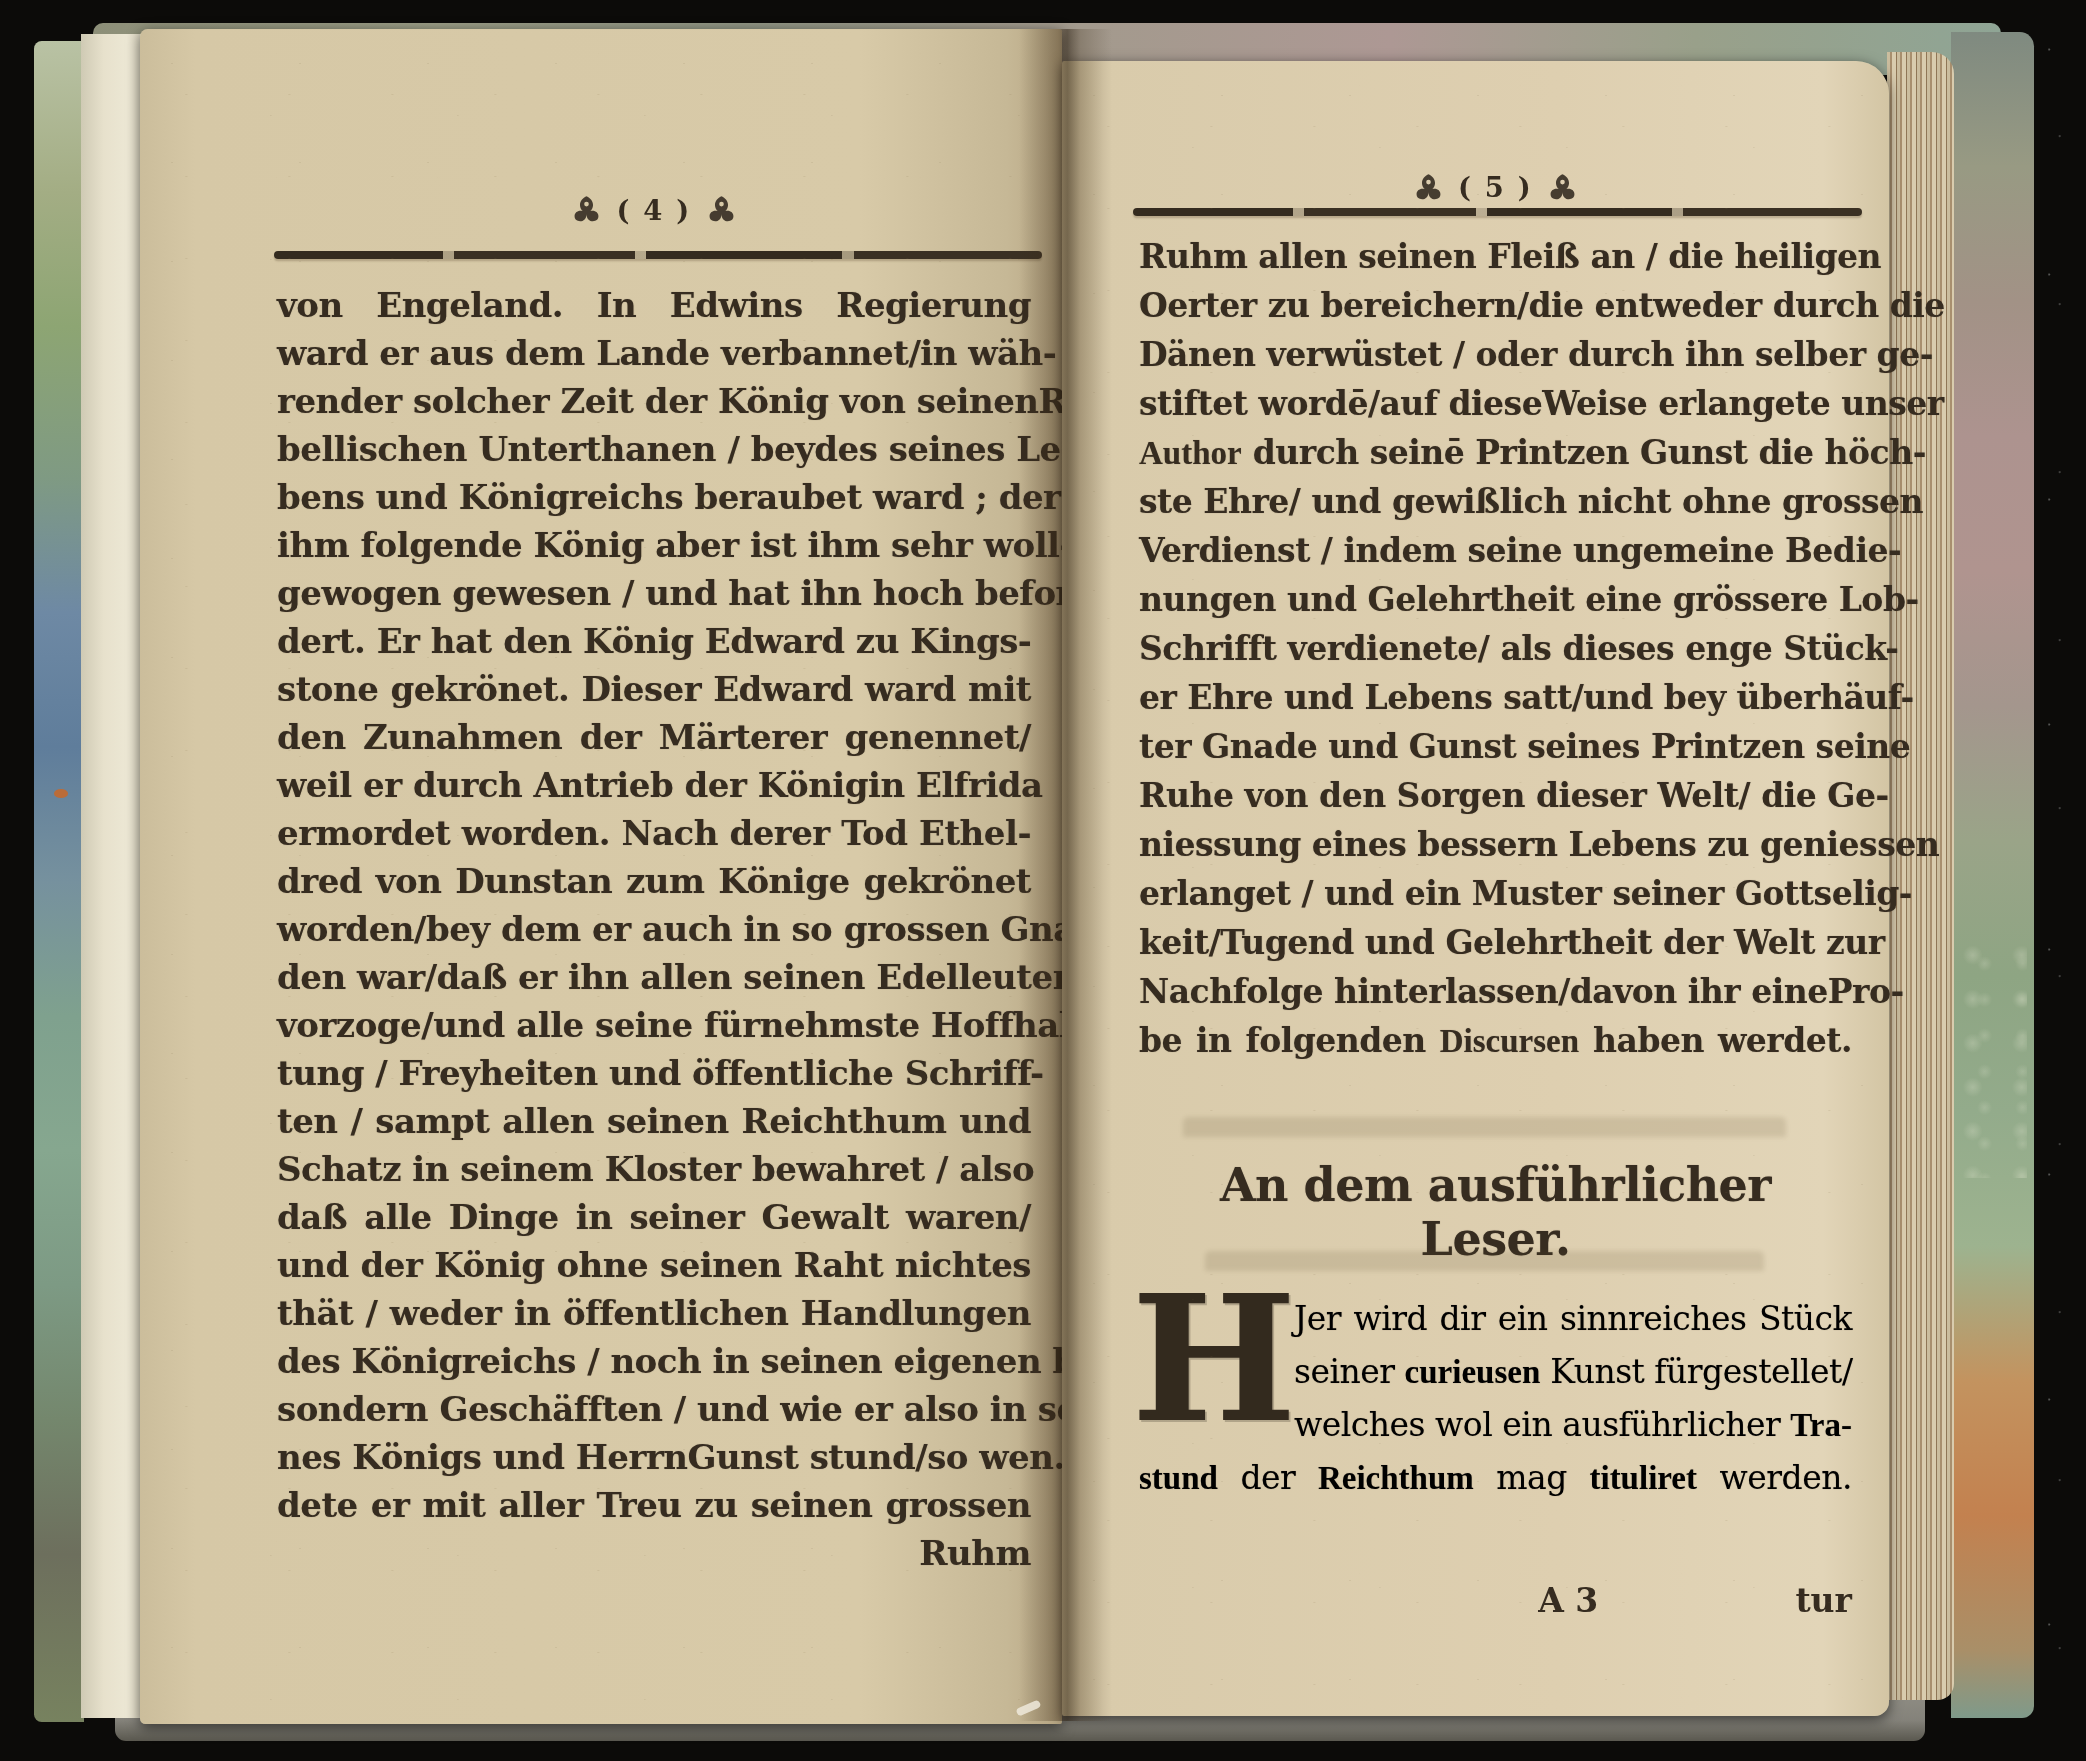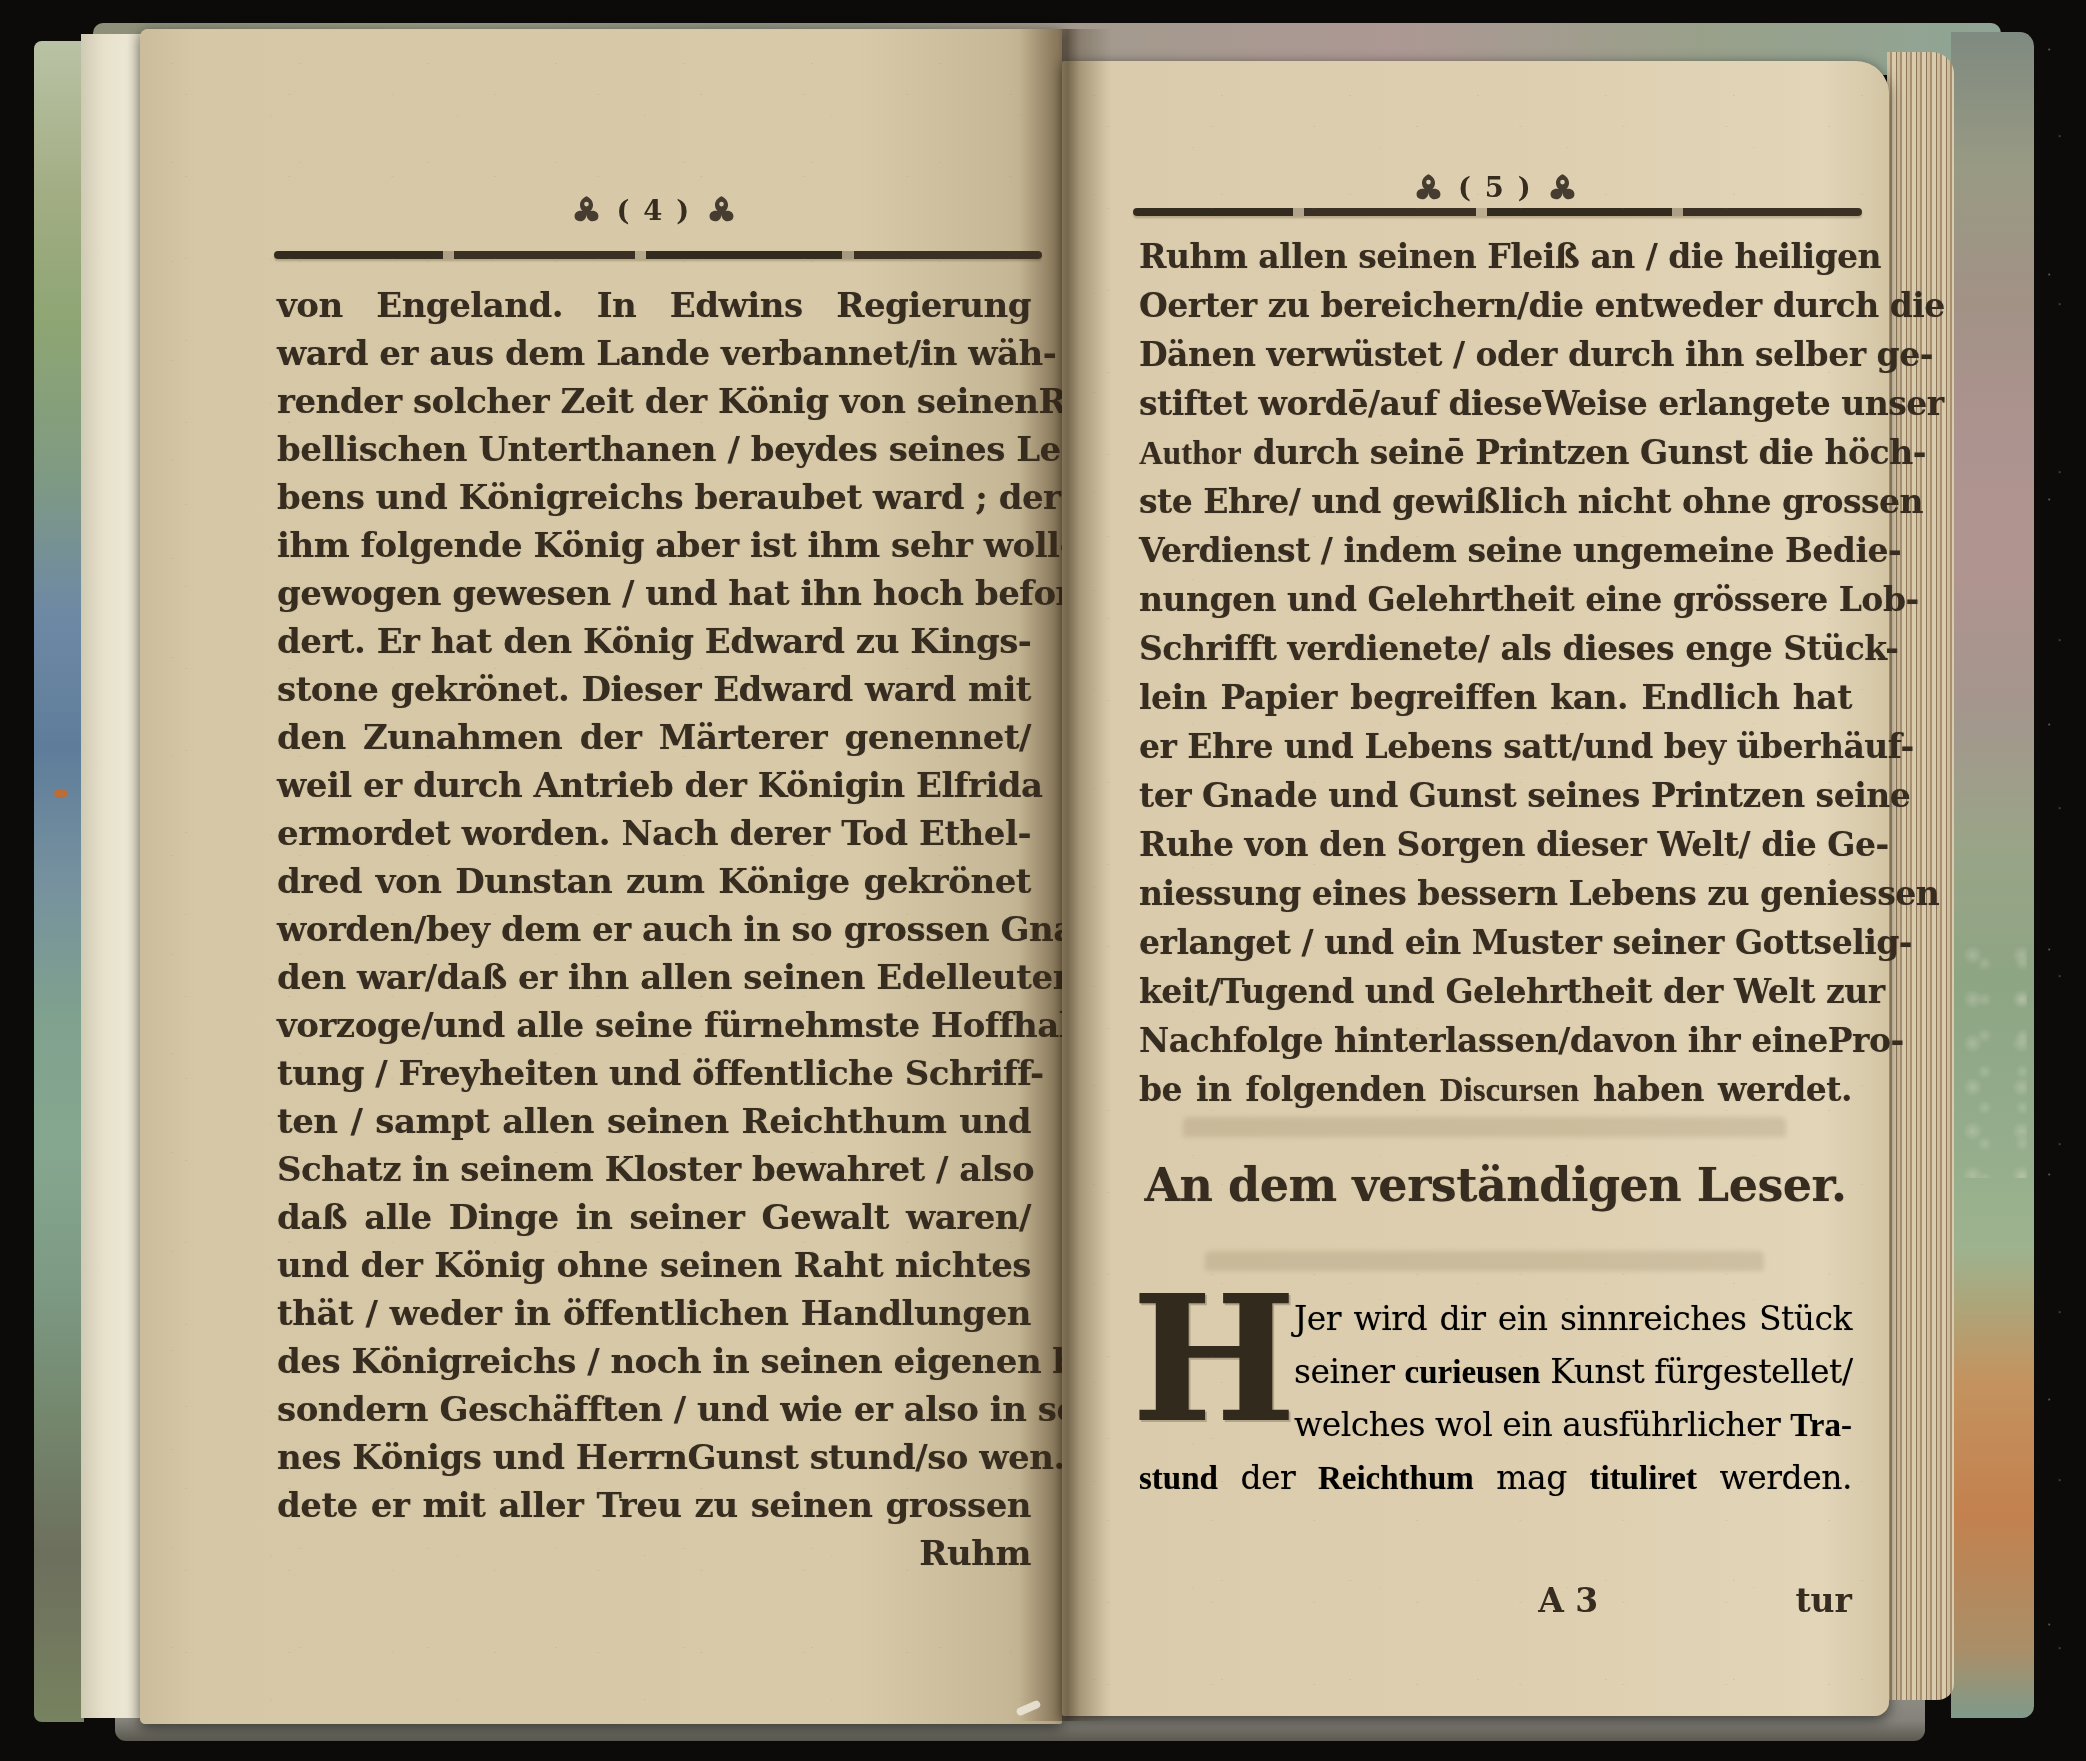--- a/index.html
+++ b/index.html
@@ -145,33 +145,32 @@
     <div class="textblock" style="left:77px;top:171px;width:713px;">
       <div class="tl js-antiqua">Ruhm allen seinen Fleiß an /  die heiligen</div>
       <div class="tl js-antiqua">Oerter zu bereichern/die entweder durch die</div>
       <div class="tl js-antiqua">Dänen verwüstet /  oder durch ihn selber ge-</div>
       <div class="tl js-antiqua">stiftet wordē/auf dieseWeise erlangete unser</div>
       <div class="tl js-antiqua"><span class="antiqua">Author</span> durch seinē Printzen Gunst die höch-</div>
       <div class="tl js-antiqua">ste Ehre/  und gewißlich nicht ohne grossen</div>
       <div class="tl js-antiqua">Verdienst /  indem seine ungemeine Bedie-</div>
       <div class="tl js-antiqua">nungen und Gelehrtheit eine grössere Lob-</div>
       <div class="tl js-antiqua">Schrifft verdienete/  als dieses enge Stück-</div>
-      <div class="tl js-antiqua">lein Papier begreiffen kan.   Endlich hat</div>
       <div class="tl js-antiqua">er Ehre und Lebens satt/und bey überhäuf-</div>
       <div class="tl js-antiqua">ter Gnade und Gunst seines Printzen seine</div>
       <div class="tl js-antiqua">Ruhe von den Sorgen dieser Welt/ die Ge-</div>
       <div class="tl js-antiqua">niessung eines bessern Lebens zu geniessen</div>
       <div class="tl js-antiqua">erlanget / und ein Muster seiner Gottselig-</div>
       <div class="tl js-antiqua">keit/Tugend und Gelehrtheit der Welt zur</div>
       <div class="tl js-antiqua">Nachfolge hinterlassen/davon ihr einePro-</div>
       <div class="tl js-antiqua">be in folgenden <span class="antiqua">Discursen</span> haben werdet.</div>
     </div>
 
     <div class="ghost" style="left:121px;top:1056px;width:603px;height:44px;"></div>
-    <div class="heading" style="left:77px;top:1097px;width:713px;">An dem verständigen Leser.</div>
+    <div class="heading" style="left:77px;top:1097px;width:713px;">An dem ausführlicher Leser.</div>
     <div class="ghost" style="left:143px;top:1190px;width:559px;height:33px;"></div>
 
     <div class="initial-para" style="left:77px;top:1231px;width:713px;">
       <div class="dropcap">H</div>
       <div class="tl js-antiqua indented">Jer wird dir ein sinnreiches Stück</div>
       <div class="tl js-antiqua indented">seiner <span class="antiqua">curieusen</span> Kunst fürgestellet/</div>
       <div class="tl js-antiqua indented">welches wol ein ausführlicher <span class="antiqua">Tra-</span></div>
       <div class="tl js-antiqua"><span class="antiqua">stund</span> der <span class="antiqua">Reichthum</span> mag <span class="antiqua">tituliret</span> werden.</div>
     </div>
 

